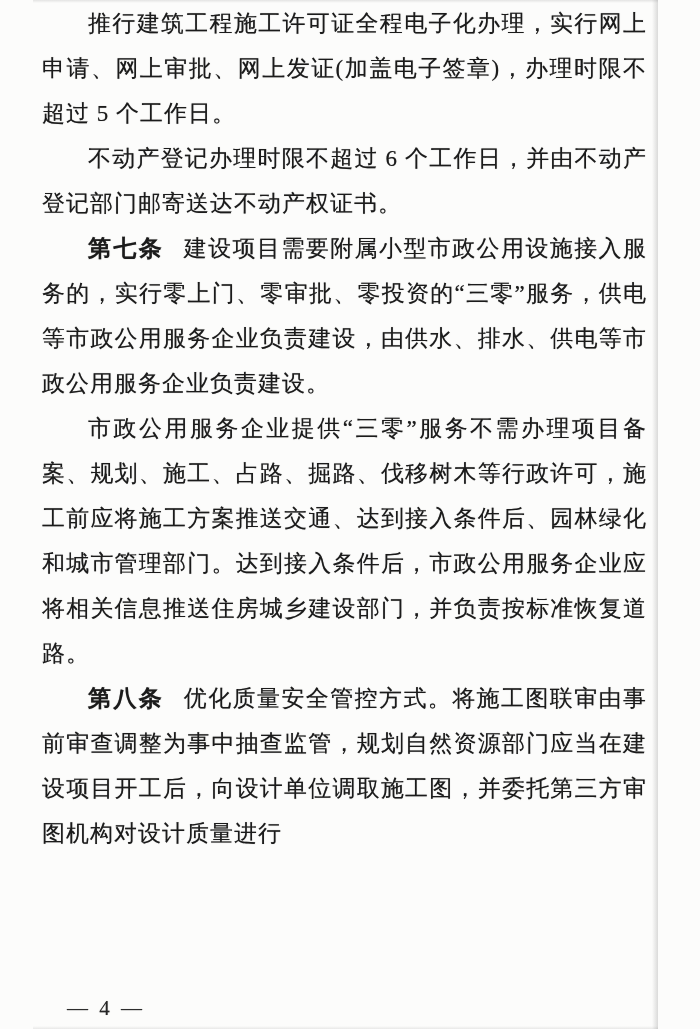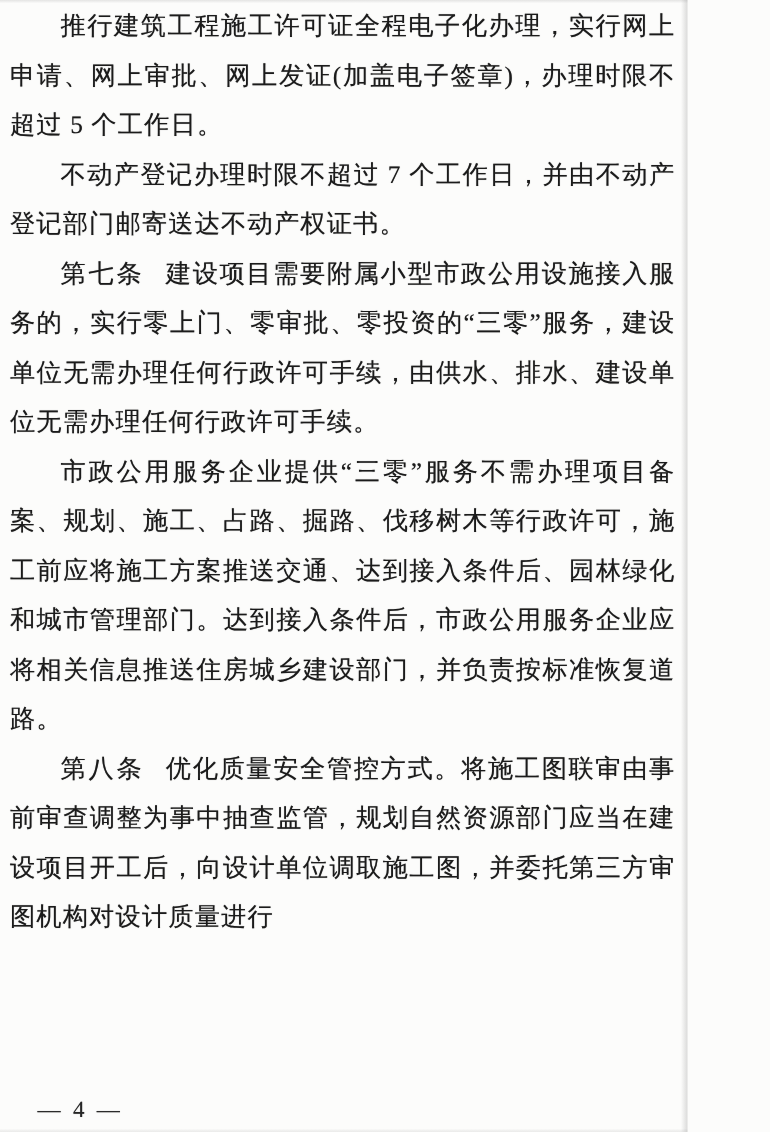--- a/index.html
+++ b/index.html
@@ -12,35 +12,36 @@
     position: relative;
     overflow: hidden;
     background: #fcfcfb;
     color: #1b1b1b;
     font-family: "Liberation Serif", "DejaVu Serif", serif;
   }
   .page {
     position: relative;
     width: 625px;
     height: 1029px;
+    margin-left: 33px;
   }
   .page-text {
     padding: 1px 11px 0 9px;
     font-size: 23px;
     line-height: 45px;
     letter-spacing: 1px;
     text-align: justify;
     text-shadow: 0 0 0.7px rgba(20,20,20,0.55);
   }
   .para {
     margin: 0;
     text-indent: 2em;
   }
   .para-heading {
-    font-weight: 400;
+    font-weight: 700;
     margin-right: 0.85em;
     font-family: "Liberation Sans", "DejaVu Sans", sans-serif;
     letter-spacing: 2px;
   }
   .page-footer {
     position: absolute;
     left: 34px;
     top: 996px;
     font-size: 21px;
     letter-spacing: 3px;
@@ -72,23 +73,23 @@
 </style>
 </head>
 <body>
 
 <div class="page">
 
   <div class="page-text">
 
     <p class="para"><span>推行建筑工程施工许可证全程电子化办理，实行网上申请、网上审批、网上发证(加盖电子签章)，办理时限不超过 5 个工作日。</span></p>
 
-    <p class="para"><span>不动产登记办理时限不超过 7 个工作日，并由不动产登记部门邮寄送达不动产权证书。</span></p>
+    <p class="para"><span>不动产登记办理时限不超过 6 个工作日，并由不动产登记部门邮寄送达不动产权证书。</span></p>
 
-    <p class="para"><b class="para-heading">第七条</b><span>建设项目需要附属小型市政公用设施接入服务的，实行零上门、零审批、零投资的“三零”服务，建设单位无需办理任何行政许可手续，由供水、排水、建设单位无需办理任何行政许可手续。</span></p>
+    <p class="para"><b class="para-heading">第七条</b><span>建设项目需要附属小型市政公用设施接入服务的，实行零上门、零审批、零投资的“三零”服务，供电等市政公用服务企业负责建设，由供水、排水、供电等市政公用服务企业负责建设。</span></p>
 
 
 
 
 
     <p class="para"><span>市政公用服务企业提供“三零”服务不需办理项目备案、规划、施工、占路、掘路、伐移树木等行政许可，施工前应将施工方案推送交通、达到接入条件后、园林绿化和城市管理部门。达到接入条件后，市政公用服务企业应将相关信息推送住房城乡建设部门，并负责按标准恢复道路。</span></p>
 
     <p class="para"><b class="para-heading">第八条</b><span>优化质量安全管控方式。将施工图联审由事前审查调整为事中抽查监管，规划自然资源部门应当在建设项目开工后，向设计单位调取施工图，并委托第三方审图机构对设计质量进行</span></p>
 
   </div>

